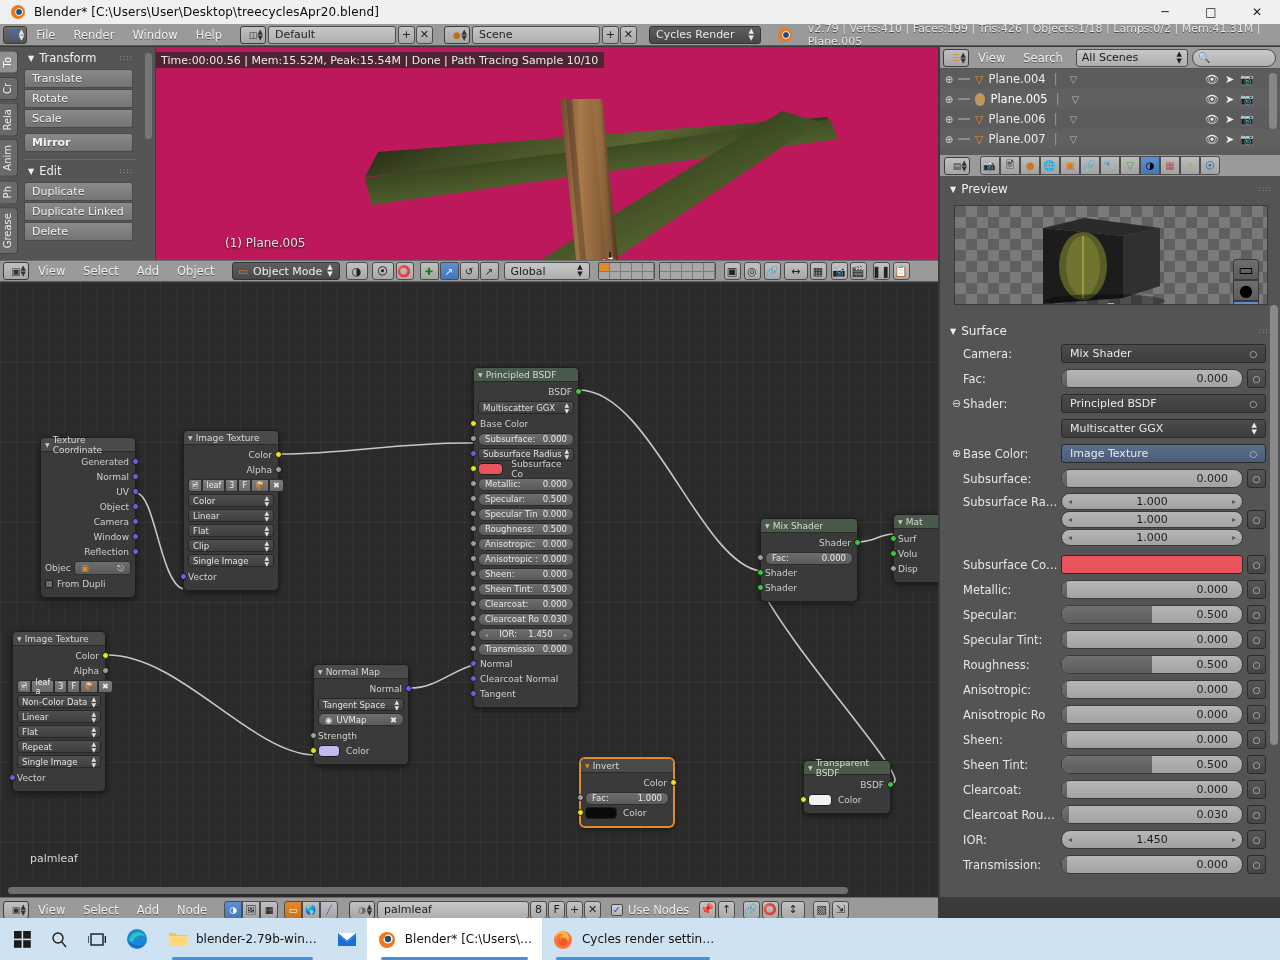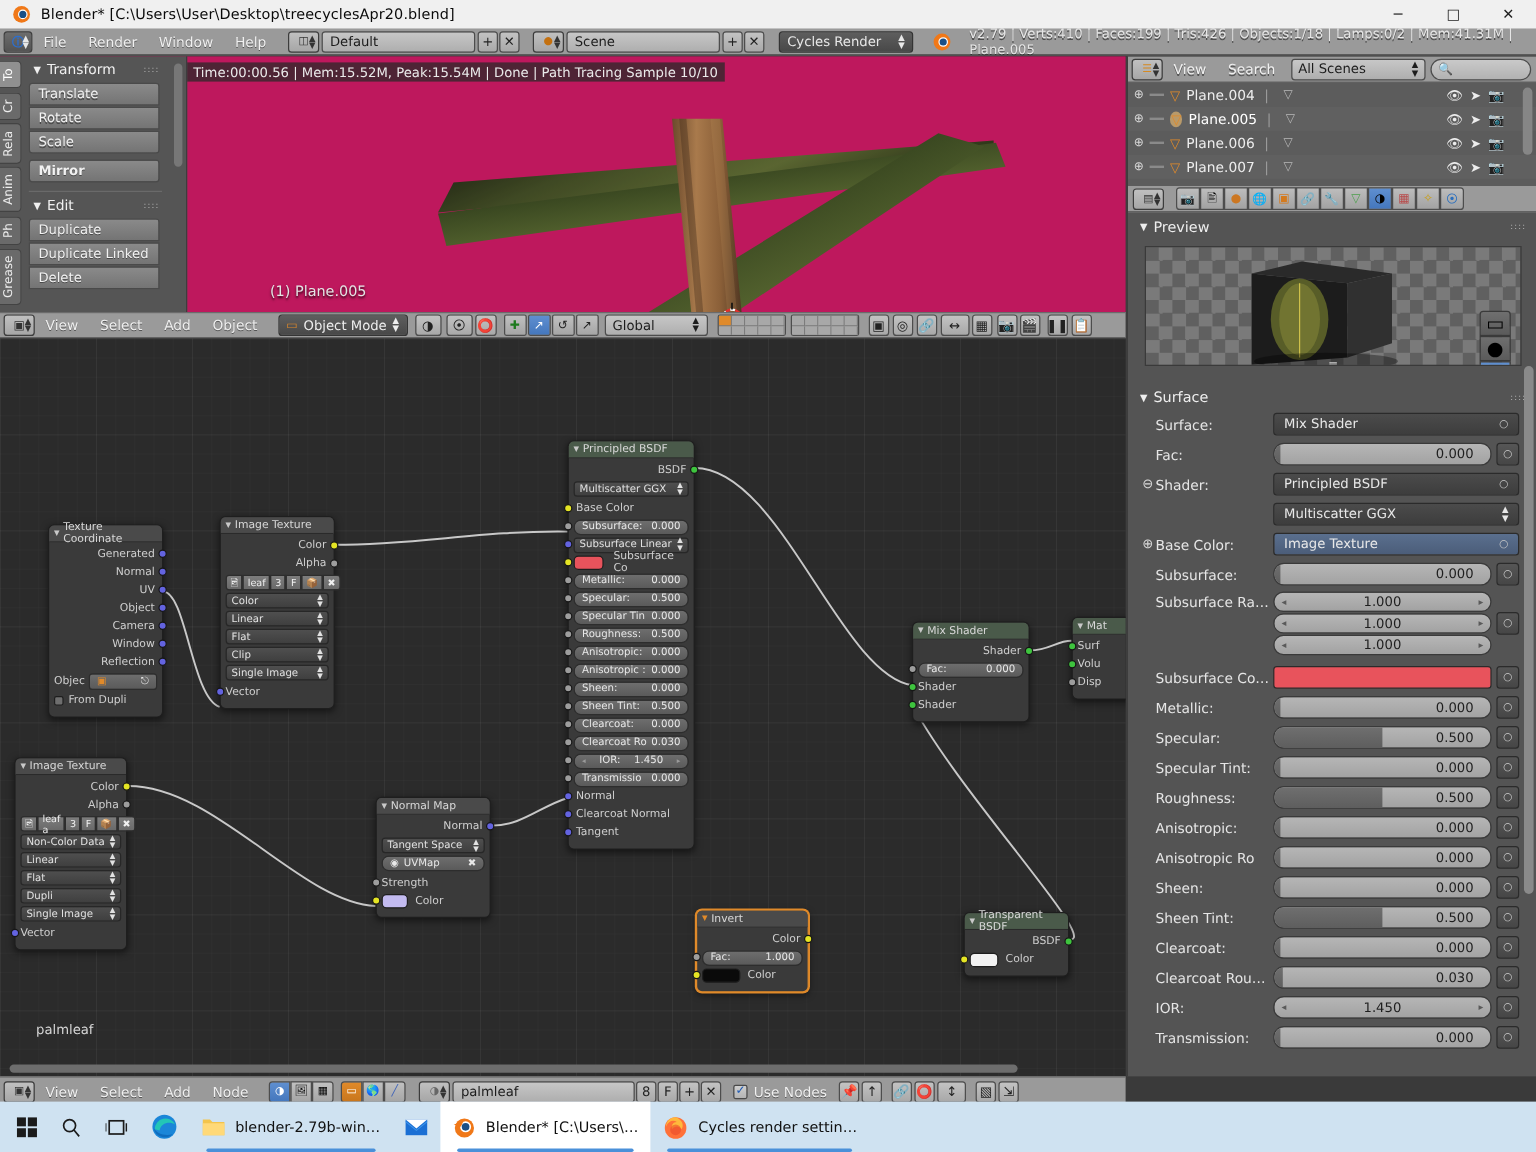--- a/index.html
+++ b/index.html
@@ -610,21 +610,21 @@
       </div>
       <div class="nselect" style="margin-bottom:2px;">
         <span>Linear</span>
           <span class="arr">▲<br>▼</span>
       </div>
       <div class="nselect" style="margin-bottom:2px;">
         <span>Flat</span>
           <span class="arr">▲<br>▼</span>
       </div>
       <div class="nselect" style="margin-bottom:2px;">
-        <span>Dupli</span>
+        <span>Repeat</span>
           <span class="arr">▲<br>▼</span>
       </div>
       <div class="nselect" style="margin-bottom:3px;">
         <span>Single Image</span>
           <span class="arr">▲<br>▼</span>
       </div>
       <div class="nrow">
           <span class="sock l s-blue"></span>
           <span>Vector</span>
         </div>
@@ -684,21 +684,21 @@
           <div class="nrow">
             <span class="sock l s-grey"></span>
             <span class="nfield">
               <span>Subsurface:</span>
               <span>0.000</span>
             </span>
           </div>
           <div class="nrow">
             <span class="sock l s-blue"></span>
             <span class="nselect" style="width: 100%;">
-              <span>Subsurface Linear</span>
+              <span>Subsurface Radius</span>
               <span class="arr">▲<br>▼</span>
             </span>
           </div>
           <div class="nrow">
             <span class="sock l s-yellow"></span>
             <span class="swatch" style="width: 26px; background: rgb(232, 83, 92); margin-right: 8px;"></span>
             <span>Subsurface Co</span>
           </div>
           <div class="nrow">
             <span class="sock l s-grey"></span>
@@ -1073,21 +1073,21 @@
 
   <div class="ppanel-hdr" style="margin-top:14px;">
     <span class="tri">▼</span>
     <span>Surface</span>
     <span class="grip">::::</span>
   </div>
 
   <div id="props-rows">
       <div class="prow">
         <span class="pexp"></span>
-        <span class="plabel" style="width: 98px;">Surface:</span>
+        <span class="plabel" style="width: 98px;">Camera:</span>
         <span style="flex: 1 1 0%; display: flex; align-items: center; margin-right: 14px;">
           <span class="pfield" style="flex: 1 1 0%;">
             <span>Mix Shader</span>
             <span style="margin-left: auto; font-size: 9px; color: rgb(200, 200, 200);">○</span>
           </span>
         </span>
       </div>
       <div class="prow">
         <span class="pexp"></span>
         <span class="plabel" style="width: 98px;">Fac:</span>

